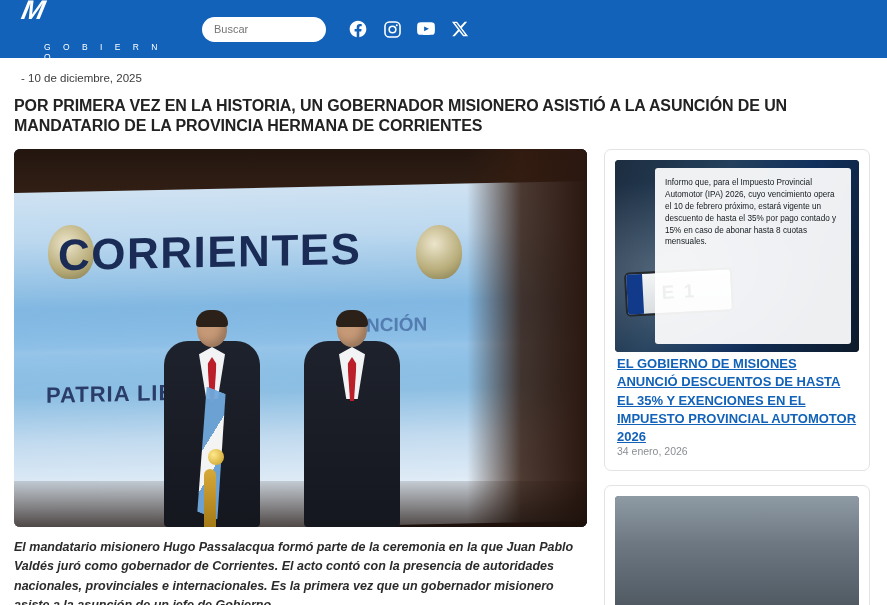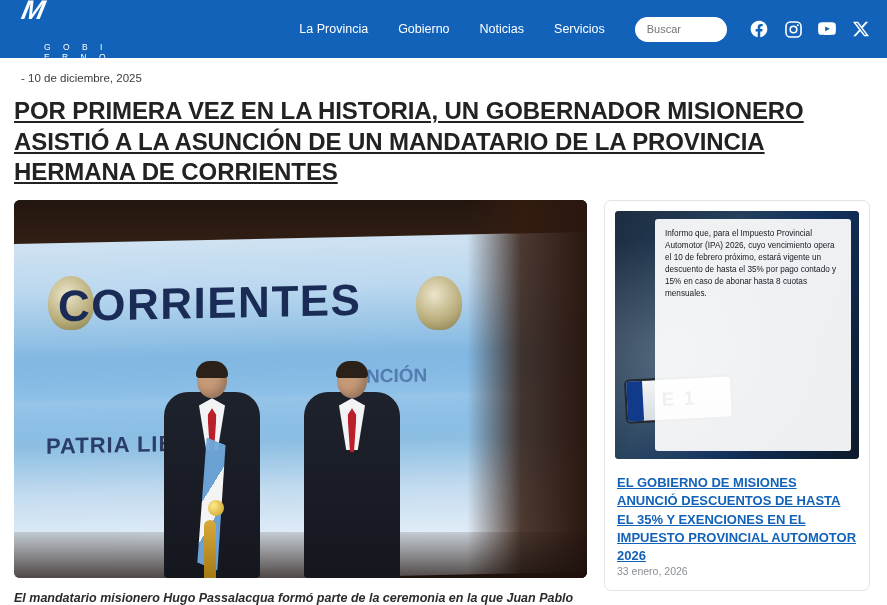--- a/index.html
+++ b/index.html
@@ -114,28 +114,27 @@
     border-radius: 4px;
     padding: 6px 9px;
     line-height: 1;
   }
   .meta-date {
     font-size: 11.5px;
     color: #3c3c3c;
     margin-left: 7px;
   }
   .article-title {
-    font-size: 24px;
+    font-size: 16px;
     font-weight: bold;
     color: #222222;
     line-height: 1.28;
     letter-spacing: -0.1px;
     margin-bottom: 12px;
     max-width: 860px;
-    text-decoration: underline;
   }
 
   .columns {
     display: flex;
     gap: 17px;
   }
   .col-main { width: 573px; }
   .col-side { width: 266px; }
 
   
@@ -279,21 +278,21 @@
 
   
   .card {
     border: 1px solid #e3e3e3;
     border-radius: 7px;
     overflow: hidden;
     background: #ffffff;
     margin-bottom: 14px;
   }
   .card-img {
-    height: 248px;
+    height: 192px;
     margin: 10px 10px 0 10px;
     border-radius: 4px;
     position: relative;
     overflow: hidden;
     background: linear-gradient(135deg, #22344a 0%, #16202e 100%);
   }
   .card-img-2 { height: 118px; background: linear-gradient(160deg, #5d6a74 0%, #39434d 100%); }
   .plate-photo {
     position: absolute; inset: 0;
     background:
@@ -318,21 +317,21 @@
     left: 40px; top: 8px; right: 8px; bottom: 8px;
     background: rgba(255,255,255,0.93);
     border-radius: 3px;
     padding: 9px 10px;
     font-size: 8.2px;
     line-height: 1.45;
     color: #15191d;
     overflow: hidden;
   }
   .overlay-text p { margin-bottom: 7px; }
-  .card-body { padding: 14px 12px 13px 12px; }
+  .card-body { padding: 2px 12px 13px 12px; }
   .card-title {
     color: #1162b8;
     font-size: 13px;
     font-weight: bold;
     line-height: 1.33;
     margin-bottom: 8px;
   }
   .card-desc {
     color: #55595d;
     font-size: 11.5px;
@@ -354,26 +353,20 @@
 <body>
 
 <div class="site-header">
   <div class="logo-wrap">
     <div class="logo-main">
       <span class="logo-mark">M</span>
     </div>
     <div class="logo-sub">G O B I E R N O</div>
   </div>
 
-  <nav class="main-nav">
-    <a class="nav-link" href="#">La Provincia</a>
-    <a class="nav-link" href="#">Gobierno</a>
-    <a class="nav-link" href="#">Noticias</a>
-    <a class="nav-link" href="#">Servicios</a>
-  </nav>
 
   <div class="search-box">
     <input type="text" placeholder="Buscar" style="">
   </div>
 
   <div class="social">
     <a class="social-icon" href="#">
       <svg width="20" height="20" viewBox="0 0 24 24" fill="currentColor">
           <path d="M12 2C6.48 2 2 6.48 2 12c0 4.99 3.66 9.13 8.44 9.88v-6.99H7.9V12h2.54V9.8c0-2.5 1.49-3.89 3.77-3.89 1.09 0 2.23.2 2.23.2v2.46h-1.26c-1.24 0-1.63.77-1.63 1.56V12h2.77l-.44 2.89h-2.33v6.99C18.34 21.13 22 16.99 22 12c0-5.52-4.48-10-10-10z"></path>
         </svg>
@@ -456,21 +449,21 @@
           <div class="plate">
             <div class="plate-blue"></div>
             <span>E 1</span>
           </div>
           <div class="overlay-text">
             <p>Informo que, para el Impuesto Provincial Automotor (IPA) 2026, cuyo vencimiento opera el 10 de febrero próximo, estará vigente un descuento de hasta el 35% por pago contado y 15% en caso de abonar hasta 8 cuotas mensuales.</p>
           </div>
         </div>
         <div class="card-body">
           <a class="card-title" href="#">EL GOBIERNO DE MISIONES ANUNCIÓ DESCUENTOS DE HASTA EL 35% Y EXENCIONES EN EL IMPUESTO PROVINCIAL AUTOMOTOR 2026</a>
-          <div class="card-date">33 enero, 2026</div>
+          <div class="card-date">34 enero, 2026</div>
         </div>
       </div>
 
       <div class="card">
         <div class="card-img card-img-2">
           <div class="meeting">
             
             
             
             

